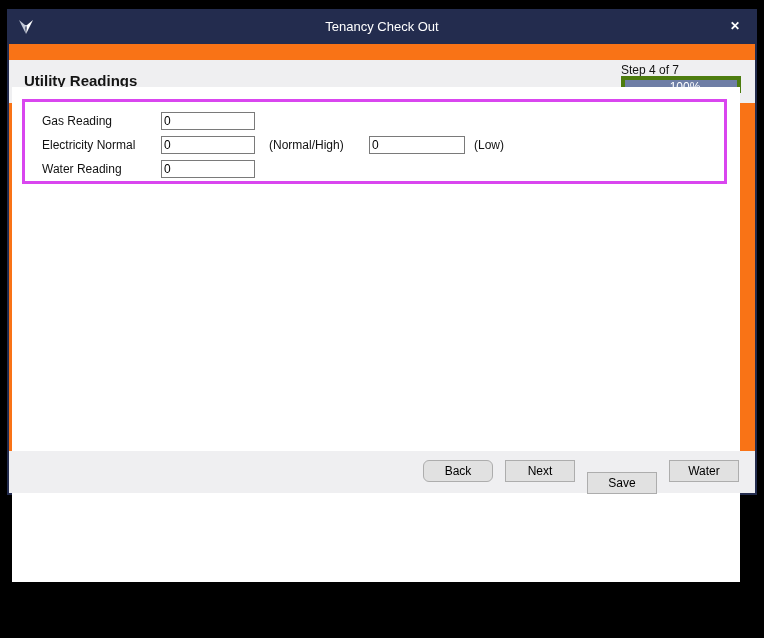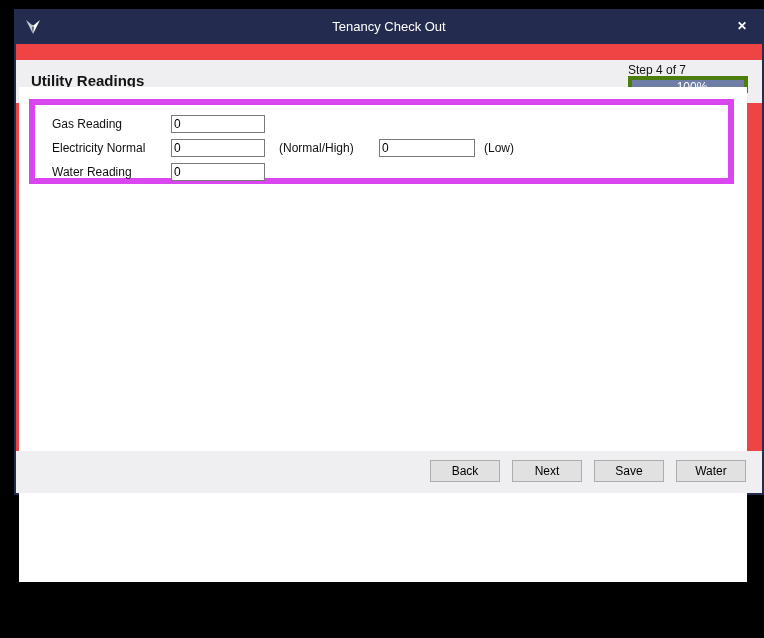--- a/index.html
+++ b/index.html
@@ -5,23 +5,23 @@
   * { margin: 0; padding: 0; box-sizing: border-box; }
   html, body { width: 764px; height: 638px; }
   body {
     background: #000000;
     font-family: "Liberation Sans", sans-serif;
     position: relative;
     overflow: hidden;
   }
   .window {
     position: absolute;
-    left: 14px; top: 9px;
+    left: 7px; top: 9px;
     width: 750px; height: 486px;
-    background: #ef4444;
+    background: #f97316;
     border: 2px solid #232c4e;
   }
   
   .titlebar {
     position: absolute;
     left: -2px; top: -2px; right: -2px;
     height: 35px;
     background: #232c4e;
     display: flex;
     align-items: center;
@@ -95,21 +95,21 @@
     position: absolute;
     left: 3px; top: 76px;
     width: 728px; height: 495px;
     background: #ffffff;
   }
   .group-panel {
     position: absolute;
     left: 10px; top: 12px;
     width: 705px; height: 85px;
     background: #ffffff;
-    border: 6px solid #d946ef;
+    border: 3px solid #d946ef;
   }
   .field-label {
     position: absolute;
     font-size: 12px;
     color: #111111;
     line-height: 18px;
     white-space: nowrap;
   }
   .reading-input {
     position: absolute;
@@ -145,23 +145,23 @@
     width: 70px; height: 22px;
     background: #e1e1e1;
     border: 1px solid #adadad;
     font-family: "Liberation Sans", sans-serif;
     font-size: 12px;
     color: #000000;
     text-align: center;
     line-height: 20px;
     cursor: pointer;
   }
-  .btn-back   { left: 414px; }
+  .btn-back   { left: 414px; border-radius: 6px; }
   .btn-next   { left: 496px; }
-  .btn-save   { left: 578px; }
+  .btn-save   { left: 578px; margin-top: 12px; }
   .btn-cancel { left: 660px; }
 </style>
 </head>
 <body>
 
 <div class="window">
 
   <div class="titlebar">
     <svg class="app-icon" viewBox="0 0 22 22">
       <polygon points="11,18 4,4 10,9" fill="#c3c9d7"></polygon>

